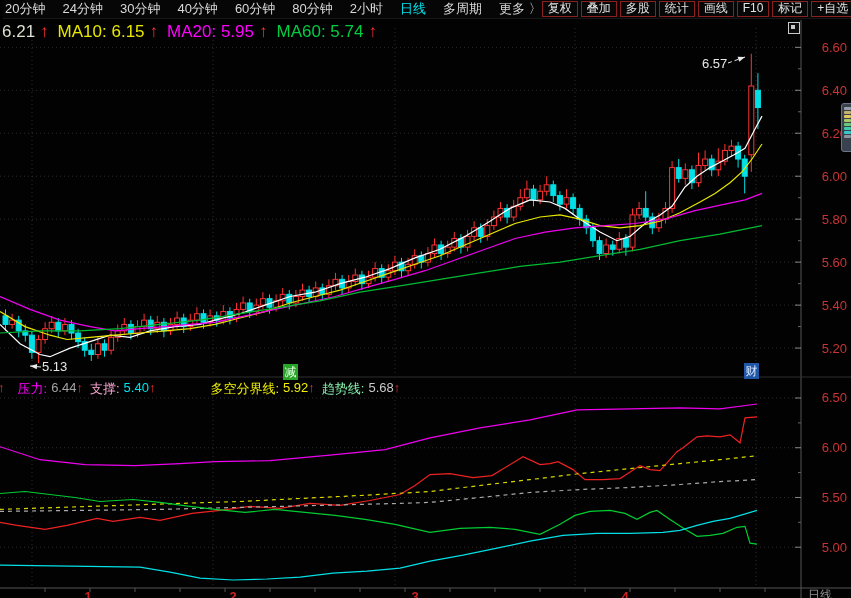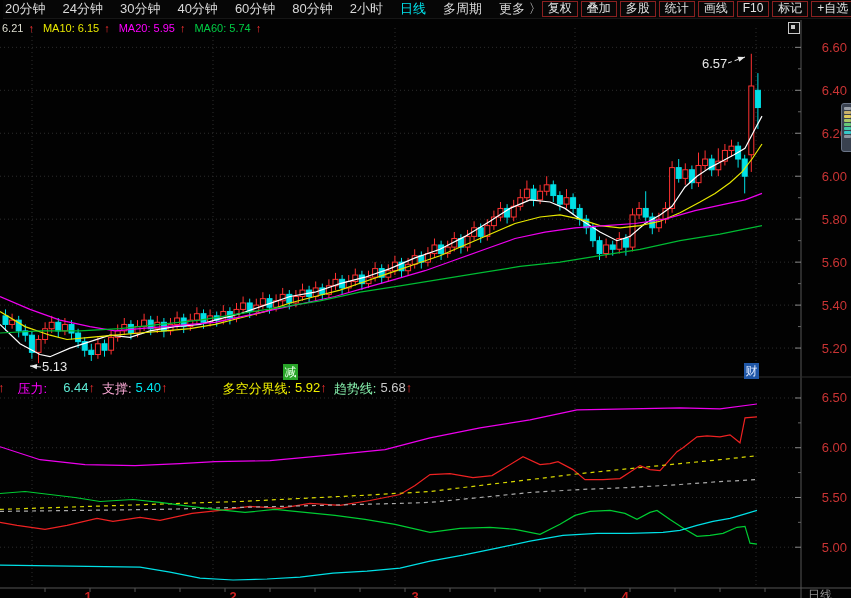--- a/index.html
+++ b/index.html
@@ -8,21 +8,21 @@
   
   .topbar{position:absolute;top:0;left:3px;width:851px;height:19px;display:flex;align-items:center;
           padding:0 2px;box-sizing:border-box;background:#060606;border-bottom:1px solid #161616;z-index:5;}
   .periods{display:flex;gap:17px;font-size:13px;color:#d9d9d9;white-space:nowrap;}
   .periods .period{cursor:default;}
   .periods .period.selected{color:#00e5ee;}
   .actions{margin-left:auto;display:flex;gap:3px;align-items:center;}
   .action-btn{font-size:12px;color:#e3e3e3;border:1px solid #8a2020;background:#070707;
               padding:0 5px;line-height:13px;height:14px;white-space:nowrap;}
   
-  .infoline{position:absolute;left:2px;display:flex;gap:9px;font-size:11px;z-index:4;white-space:nowrap;}
+  .infoline{position:absolute;left:2px;display:flex;gap:9px;font-size:17px;z-index:4;white-space:nowrap;}
   .l2{top:22px;}
   .l3{top:39px;}
   .arrow{color:#ff3232;font-weight:bold;margin-left:-4px;}
   .c-white{color:#dfdfd2;} .c-yellow{color:#e8e800;text-align:center;} .c-magenta{color:#ff00ff;}
   .c-green{color:#00cc44;} .c-grey{color:#d6d6d6;}
   
   .subheader{position:absolute;left:2px;top:380px;display:flex;gap:13px;font-size:13px;z-index:4;white-space:nowrap;}
   .subheader .item{display:flex;gap:4px;}
   
   .badge{position:absolute;width:15px;height:16px;font-size:12px;line-height:16px;text-align:center;z-index:4;}
@@ -420,21 +420,21 @@
     <span class="c-green">MA60: 5.74</span>
       <span class="arrow">↑</span>
   </div>
 
 
   <div class="subheader">
     <span class="arrow">↑</span>
     <span id="subitems" style="display:flex;gap:7px;">
         <span class="item">
           <span style="color: rgb(255, 0, 255);">压力:</span>
-          <span style="color: #5eead4; margin-left: 12px;">6.44</span>
+          <span style="color: #a3a3a3;">6.44</span>
           <span class="arrow">↑</span>
         </span>
         <span class="item">
           <span style="color: #f9a8d4;">支撑:</span>
           <span style="color: rgb(0, 229, 238);">5.40</span>
           <span class="arrow">↑</span>
         </span>
         <span class="item">
           <span style="color: rgb(240, 240, 0); margin-left: 48px;">多空分界线:</span>
           <span style="color: rgb(240, 240, 0);">5.92</span>

